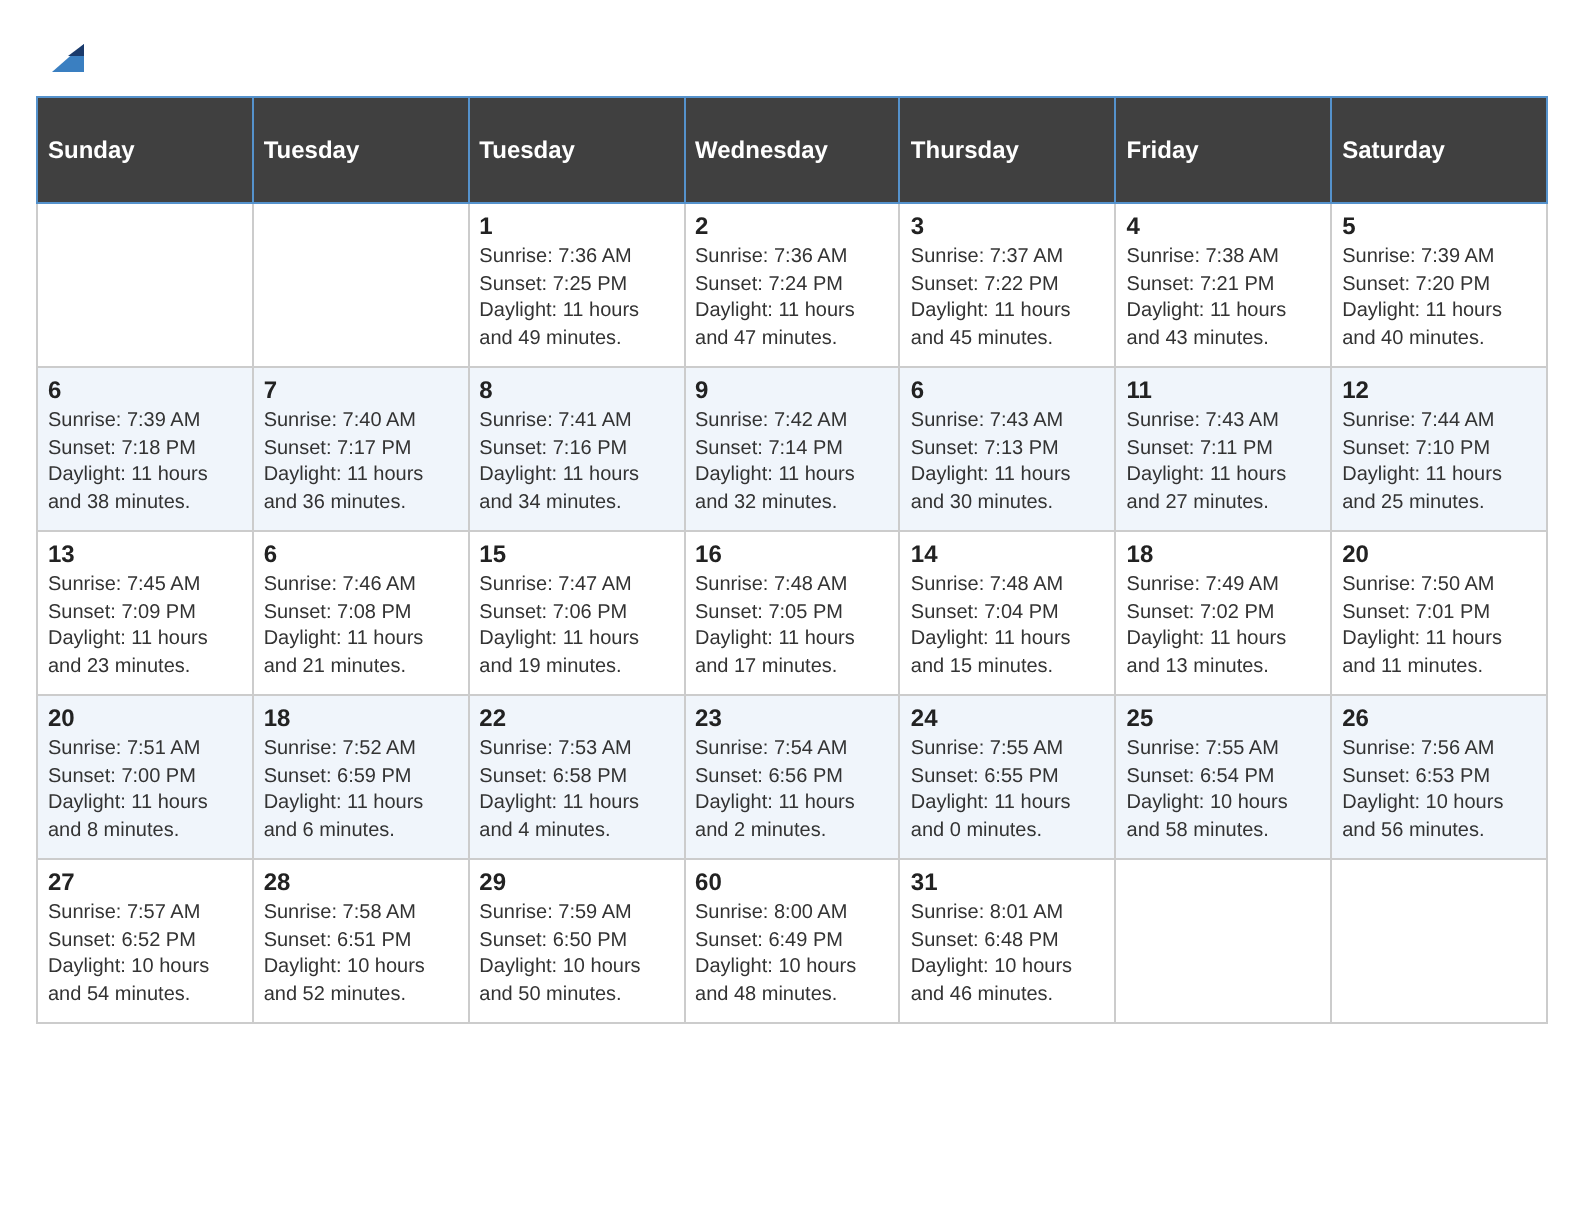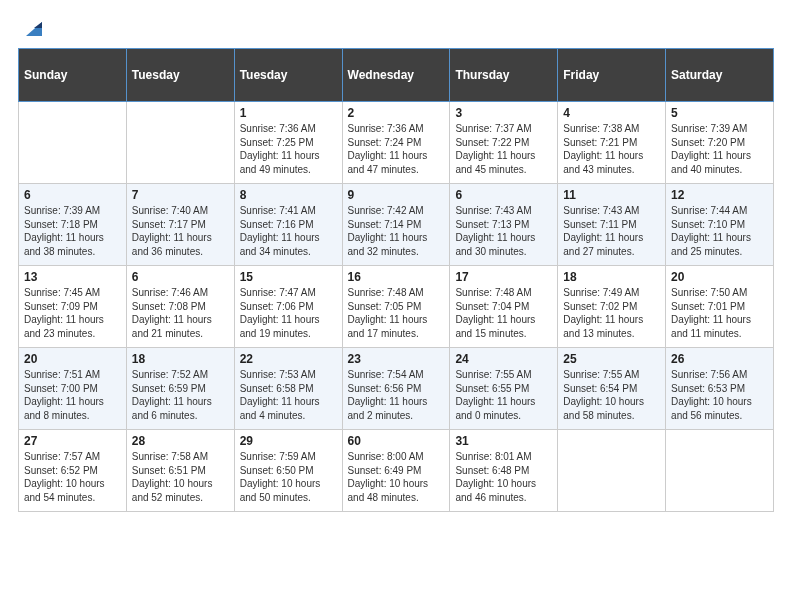--- a/index.html
+++ b/index.html
@@ -195,21 +195,21 @@
           </td>
           <td>
             <span class="day-num">15</span>
             <div class="day-info">Sunrise: 7:47 AM<br>Sunset: 7:06 PM<br>Daylight: 11 hours and 19 minutes.</div>
           </td>
           <td>
             <span class="day-num">16</span>
             <div class="day-info">Sunrise: 7:48 AM<br>Sunset: 7:05 PM<br>Daylight: 11 hours and 17 minutes.</div>
           </td>
           <td>
-            <span class="day-num">17</span>
+            <span class="day-num">14</span>
             <div class="day-info">Sunrise: 7:48 AM<br>Sunset: 7:04 PM<br>Daylight: 11 hours and 15 minutes.</div>
           </td>
           <td>
             <span class="day-num">18</span>
             <div class="day-info">Sunrise: 7:49 AM<br>Sunset: 7:02 PM<br>Daylight: 11 hours and 13 minutes.</div>
           </td>
           <td>
             <span class="day-num">20</span>
             <div class="day-info">Sunrise: 7:50 AM<br>Sunset: 7:01 PM<br>Daylight: 11 hours and 11 minutes.</div>
           </td>

